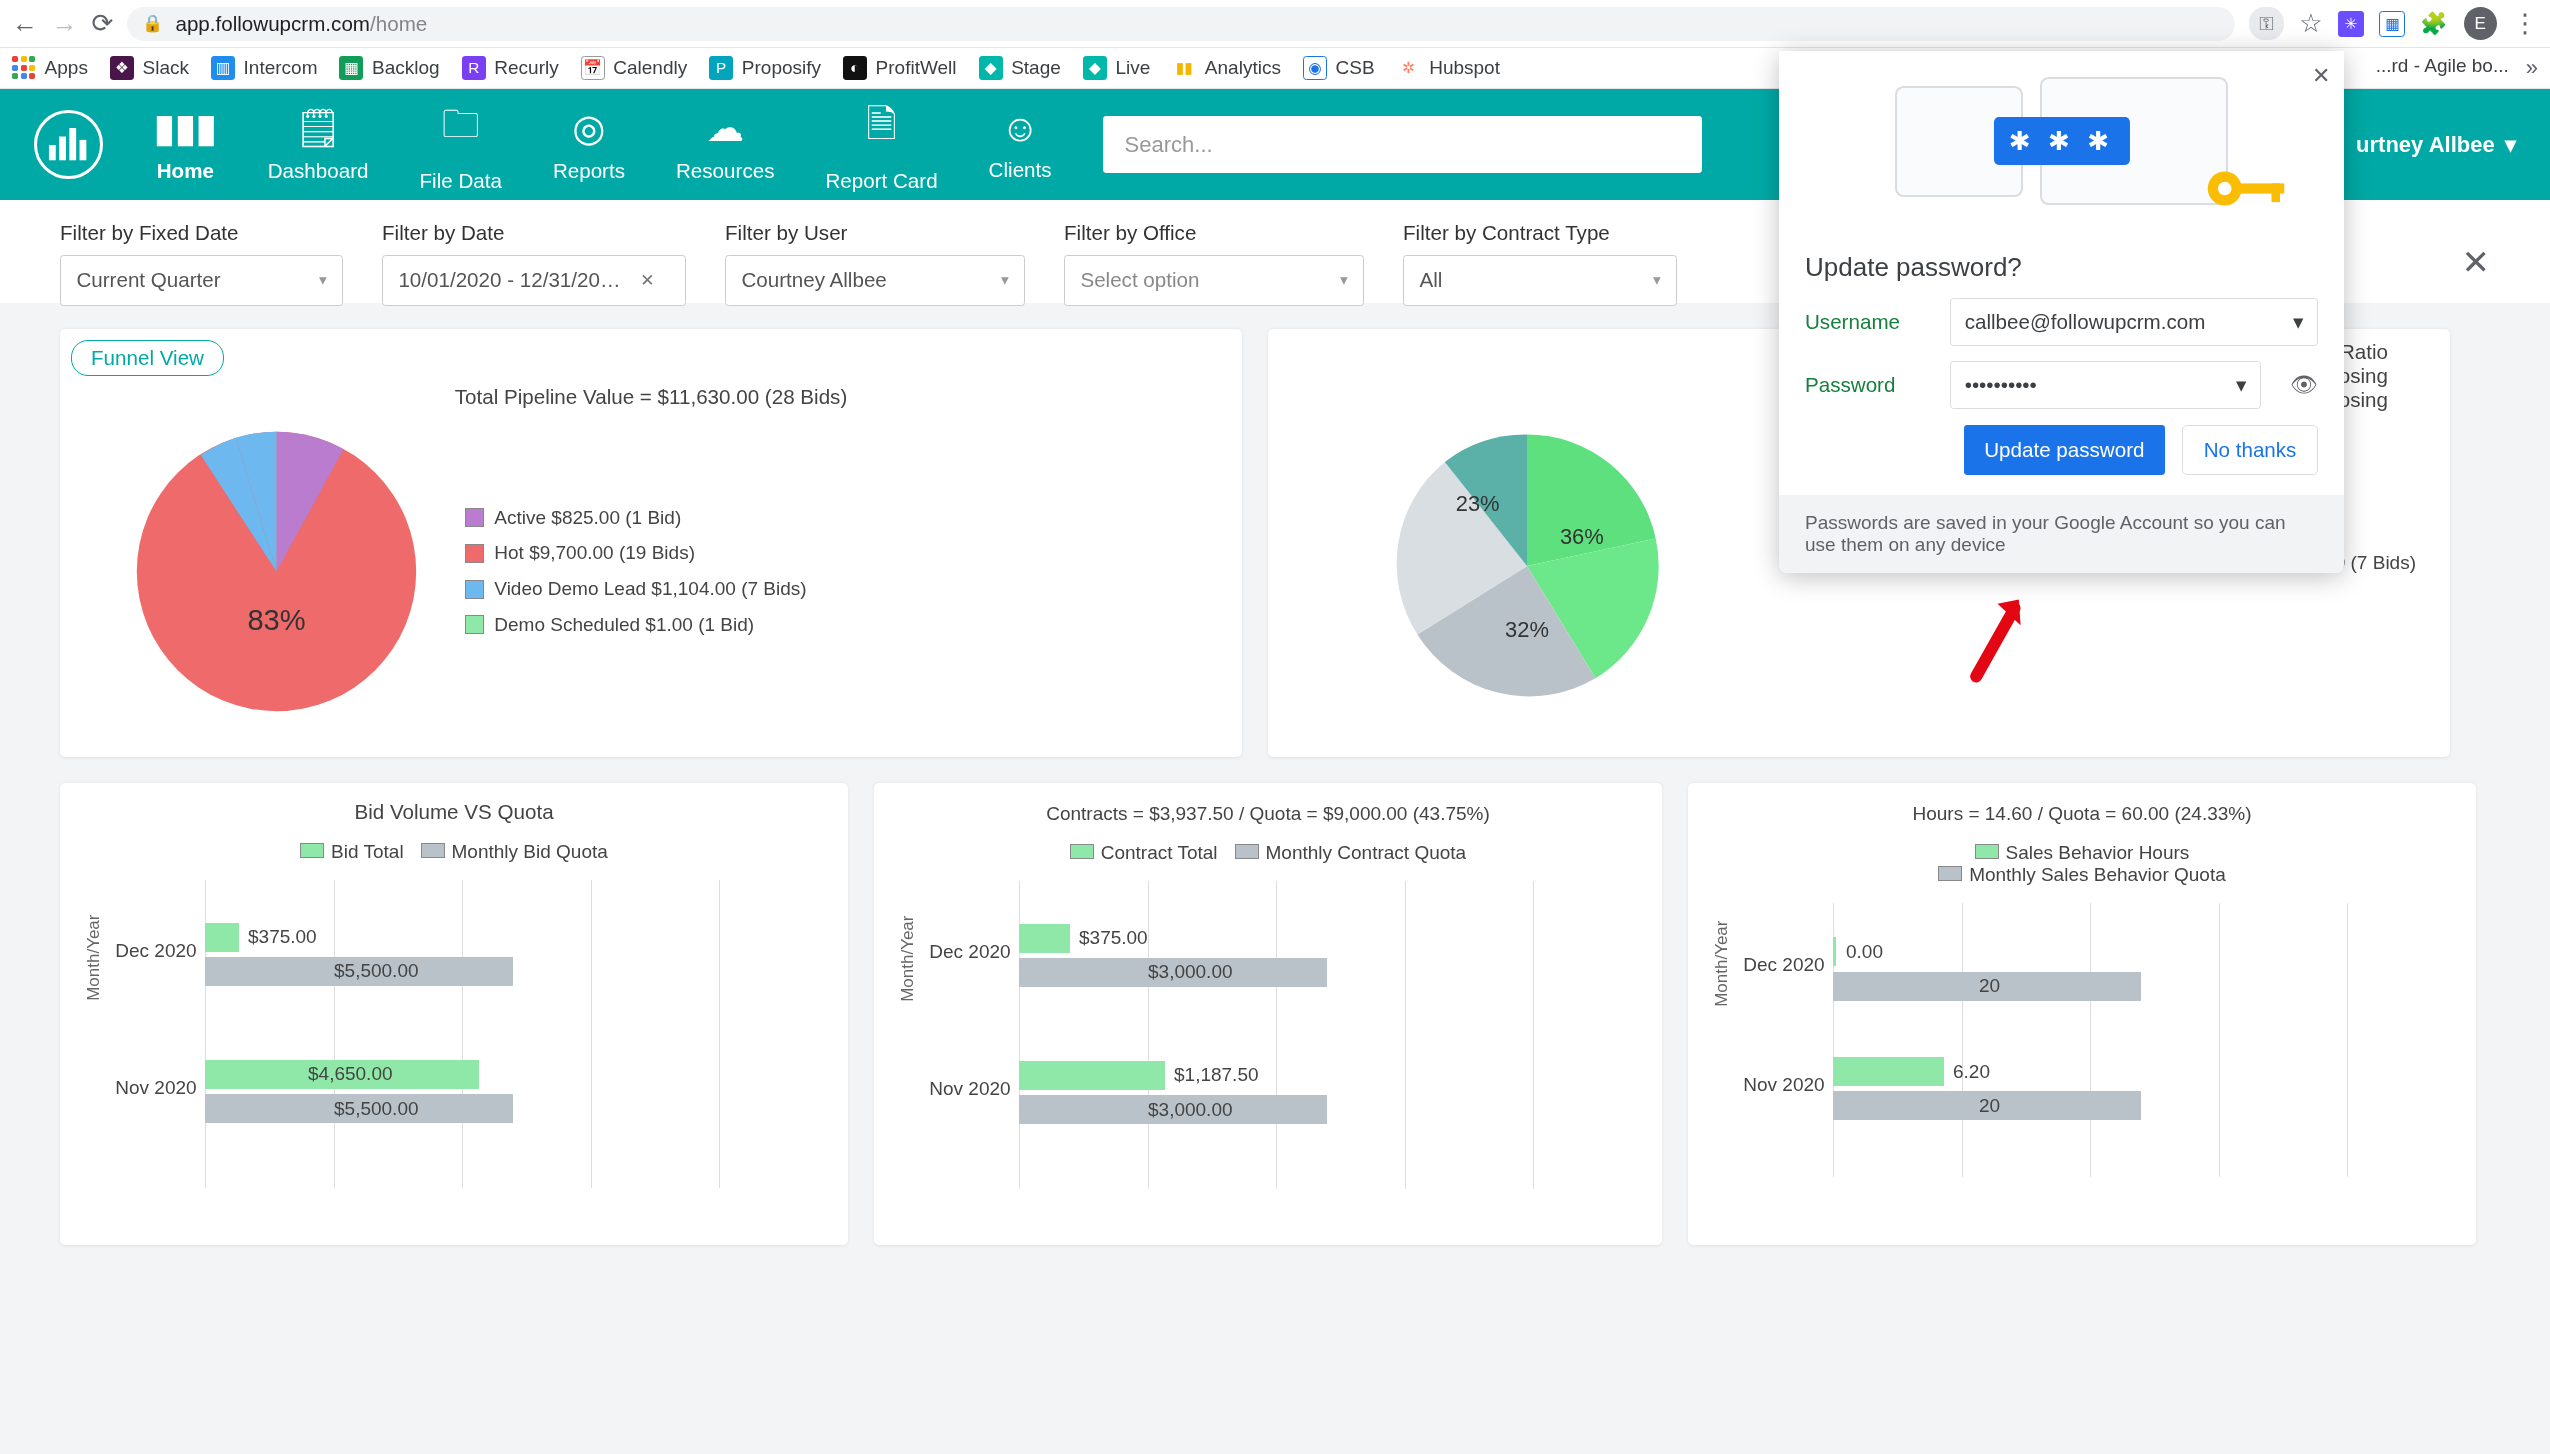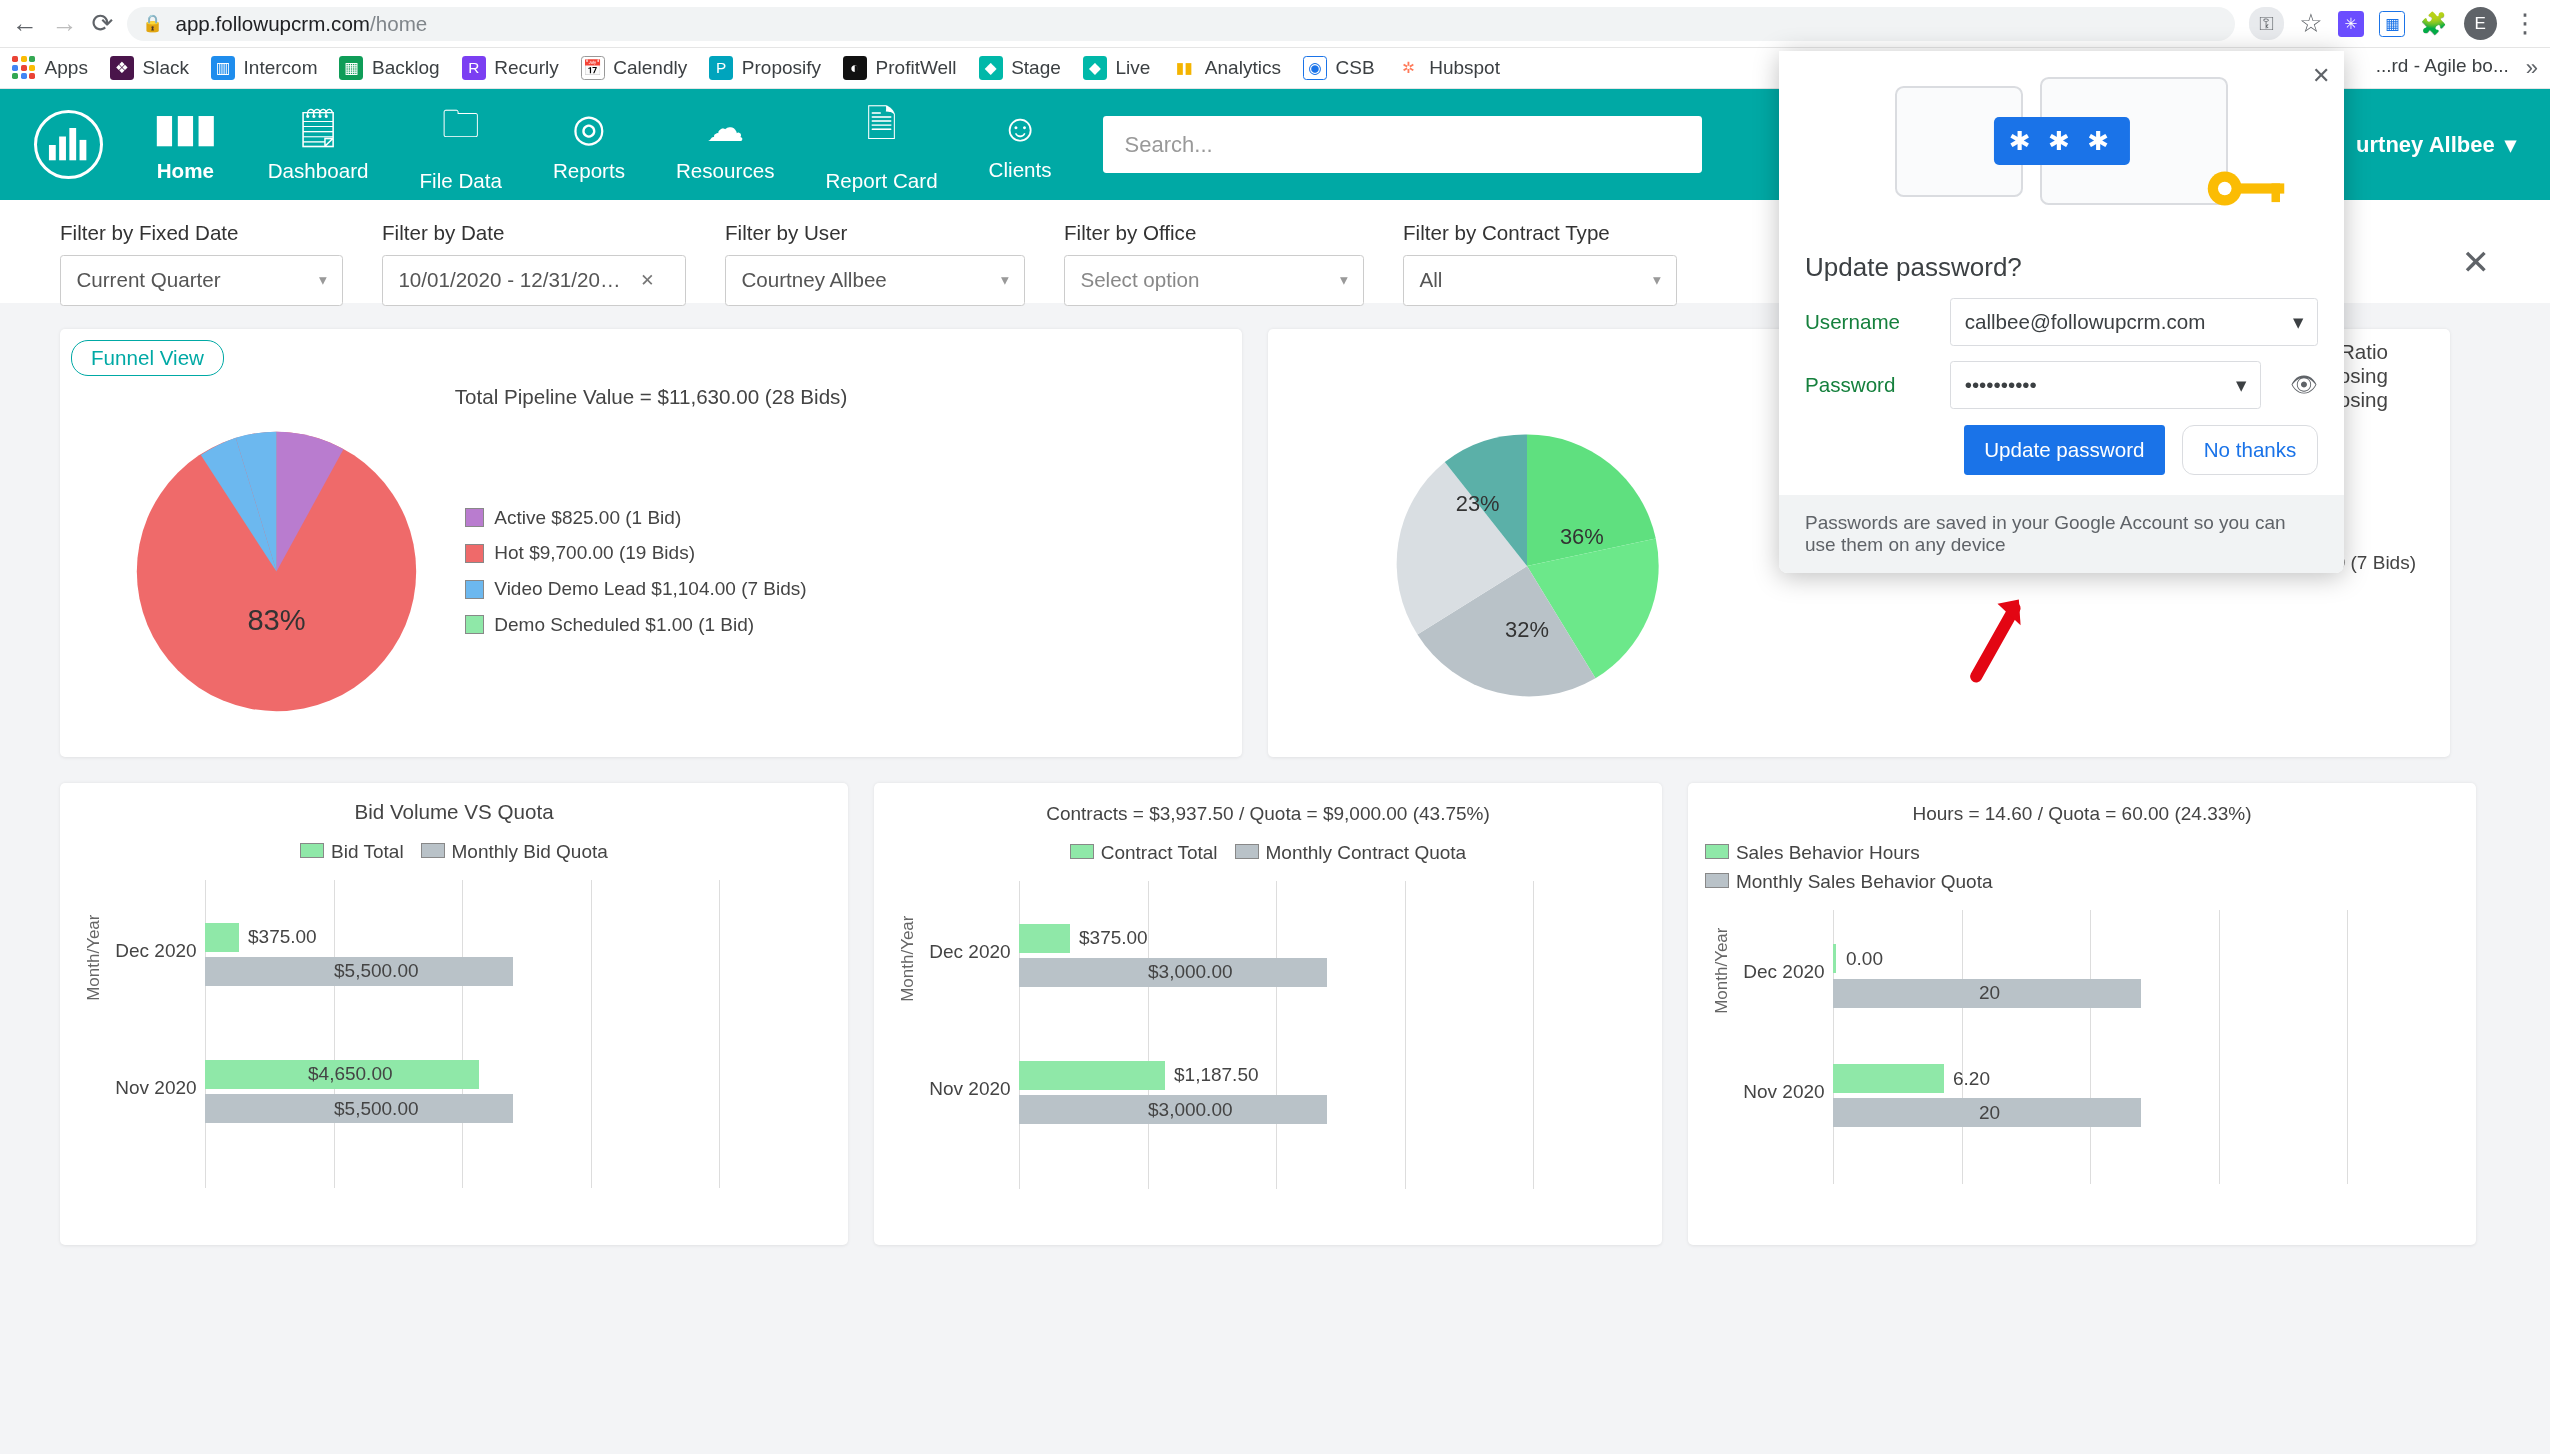--- a/index.html
+++ b/index.html
@@ -71,21 +71,21 @@
 .hero-badge{position:absolute;top:50%;left:50%;transform:translate(-50%,-50%);background:#1a73e8;color:#fff;padding:8.6px 15.4px;border-radius:5.1px;font-size:26px;letter-spacing:5.1px}
 .hero-key{position:absolute;right:51px;bottom:17px;width:94px;height:51px}
 .pwd-body{padding:20.6px 26px}
 .pwd-title{font-size:26px;margin-bottom:15.4px}
 .pwd-row{display:flex;align-items:center;gap:17px;margin-bottom:15.4px}
 .pwd-row label{width:128px;font-size:20.6px;color:#15803d}
 .pwd-input{flex:1;height:48px;border:0.9px solid #dadce0;border-radius:3.4px;display:flex;align-items:center;padding:0 13.7px;font-size:20.6px;justify-content:space-between}
 .eye{font-size:22px;color:#5f6368;margin-left:12px}
 .pwd-actions{display:flex;gap:17px;justify-content:flex-end;margin-top:8.6px}
 .btn-primary{background:#1a73e8;color:#fff;border:none;border-radius:3.4px;padding:12px 20.6px;font-size:20.6px;cursor:pointer}
-.btn-secondary{background:#fff;color:#1a73e8;border:0.9px solid #dadce0;border-radius:12px;padding:12px 20.6px;font-size:20.6px;cursor:pointer}
+.btn-secondary{background:#fff;color:#1a73e8;border:0.9px solid #dadce0;border-radius:5px;padding:12px 20.6px;font-size:20.6px;cursor:pointer}
 .pwd-foot{background:#f1f3f4;padding:17px 26px;font-size:19px;color:#5f6368;border-radius:0 0 8.6px 8.6px}
 .arrow-anno{position:absolute;z-index:101;pointer-events:none}
 .ext-ico{width:26px;height:26px;display:inline-flex;align-items:center;justify-content:center;border-radius:3.4px;font-size:15.4px}
 </style>
 </head>
 <body>
 
 <div class="browser-bar">
   <span class="bb-icon">←</span>
   <span class="bb-icon disabled">→</span>
@@ -361,21 +361,21 @@
       <span class="row-lbl" style="top:197px">Nov 2020</span>
       <div class="hbar fill1" style="top:180px;left:128px;width:146px"></div>
         <span class="bar-lbl" style="top:183px;left:283px">$1,187.50</span>
       <div class="hbar fill2" style="top:214px;left:128px;width:308px"></div>
         <span class="bar-lbl" style="top:218px;left:257px">$3,000.00</span>
     </div>
   </div>
 
   <div class="chart-card">
     <div class="ch-sub">Hours = 14.60 / Quota = 60.00 (24.33%)</div>
-    <div class="ch-leg" style="flex-direction:column;gap:7px;">
+    <div class="ch-leg" style="flex-direction:column;gap:0;align-items:center">
       <span><span class="sw" style="background:#8fe8a8"></span><span>Sales Behavior Hours</span></span>
       <span><span class="sw" style="background:#b9c2c8"></span><span>Monthly Sales Behavior Quota</span></span>
     </div>
     <div class="barzone" style="height:274px">
       <span class="y-lbl-axis">Month/Year</span>
       <div class="grid-v" style="left:128px"></div>
         <div class="grid-v" style="left:257px"></div>
         <div class="grid-v" style="left:385px"></div>
         <div class="grid-v" style="left:514px"></div>
         <div class="grid-v" style="left:642px"></div>

